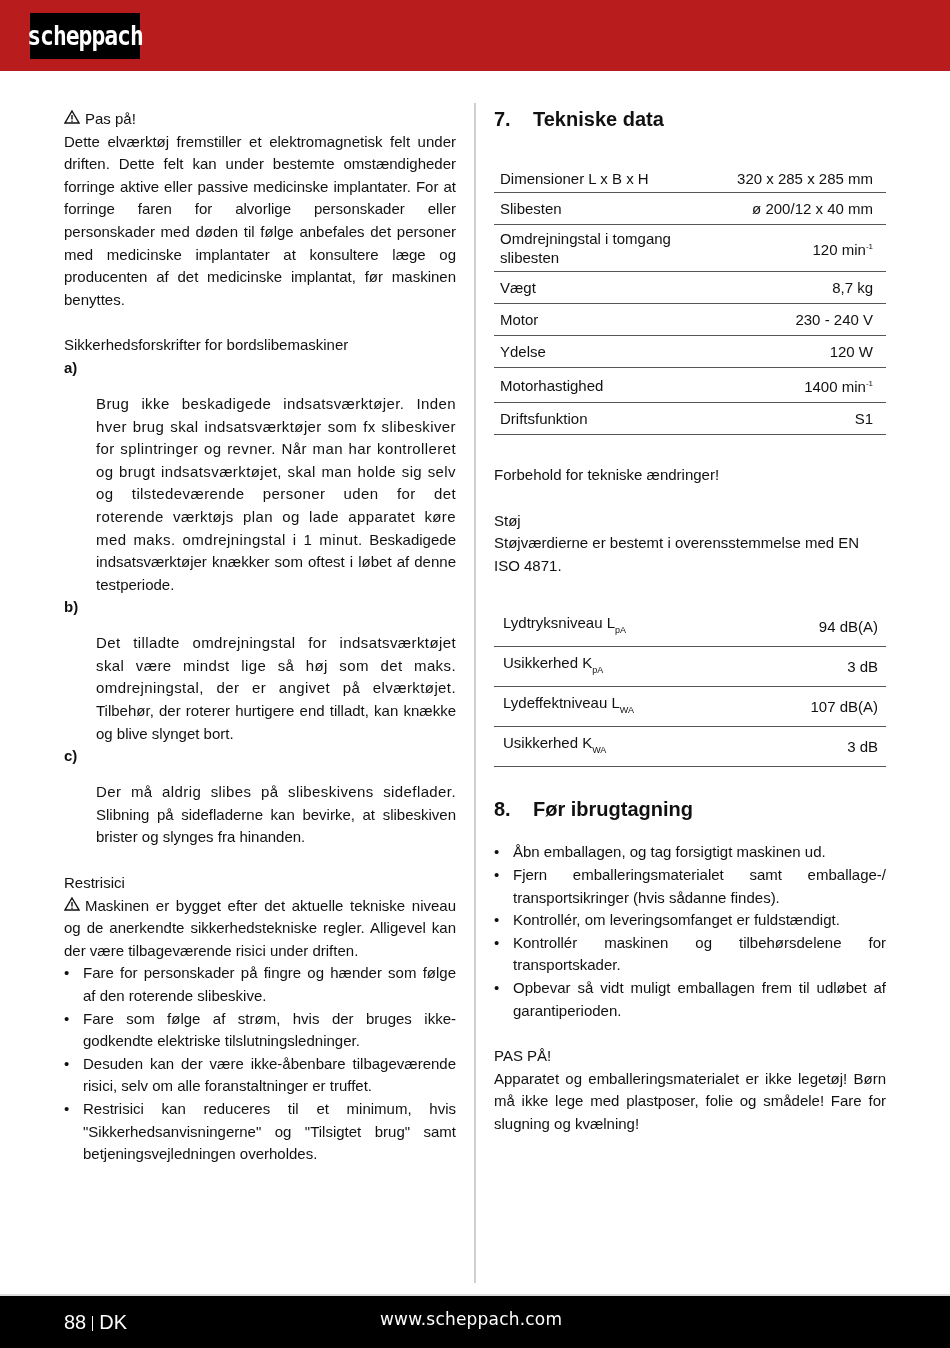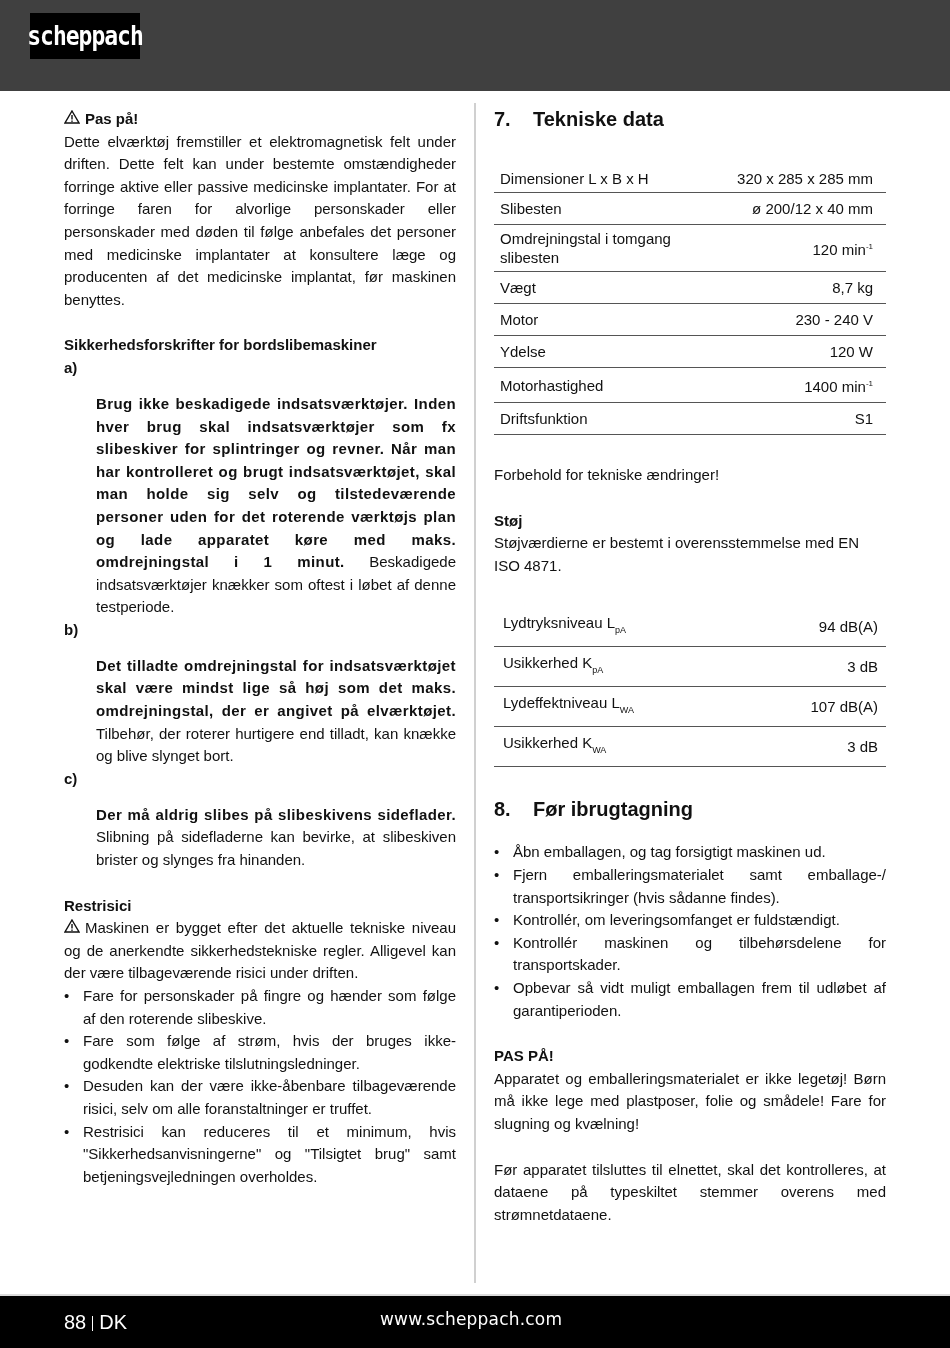--- a/index.html
+++ b/index.html
@@ -2,41 +2,41 @@
 <html><head>
 <meta charset="utf-8">
 <style>
   html, body { margin: 0; padding: 0; }
   body {
     width: 950px; height: 1348px; position: relative; overflow: hidden;
     background: #ffffff; color: #111;
     font-family: "Liberation Sans", sans-serif;
   }
   .header-band {
-    position: absolute; left: 0; top: 0; width: 950px; height: 91px;
-    background: #404040;
+    position: absolute; left: 0; top: 0; width: 950px; height: 71px;
+    background: #b91c1c;
   }
   .logo {
     position: absolute; left: 30px; top: 16px; width: 110px; height: 40px;
     background: #000; color: #fff;
     font-family: "DejaVu Sans Mono", monospace; font-weight: bold;
     font-size: 23px; letter-spacing: -1px;
     display: flex; align-items: center; justify-content: center;
     transform: scaleY(1.15);
   }
   .col-divider {
     position: absolute; left: 474px; top: 103px; width: 2px; height: 1180px;
     background: #d0d0d0;
   }
   .col { position: absolute; font-size: 15px; line-height: 22.6px; }
   .col-left { left: 64px; top: 108px; width: 392px; }
   .col-right { left: 494px; top: 105px; width: 392px; }
   p { margin: 0; }
   .just { text-align: justify; }
-  .bold { font-weight: bold; }
+  .bold { font-weight: normal; }
   .warn-icon { display: inline-block; width: 17px; height: 15px; vertical-align: -1px; margin-right: 4px; }
   .warn-icon svg { display: block; }
   .gap { height: 23px; }
   .alpha-list { margin: 0; padding: 0; list-style: none; }
   .alpha-item { display: flex; }
   .alpha-marker { width: 32px; flex: none; font-weight: bold; }
   .alpha-body { flex: 1; text-align: justify; margin-top: 36px; }
   .spaced { letter-spacing: 0.4px; }
   .bullets { margin: 0; padding: 0; list-style: none; }
   .bullet-item { display: flex; }
@@ -245,21 +245,20 @@
         <span class="bullet-marker">•</span>
         <span class="bullet-body">Opbevar så vidt muligt emballagen frem til udløbet af garantiperioden.</span>
       </li>
   </ul>
 
   <div class="gap"></div>
   <p class="bold">PAS PÅ!</p>
   <p class="just">Apparatet og emballeringsmaterialet er ikke legetøj! Børn må ikke lege med plastposer, folie og smådele! Fare for slugning og kvælning!</p>
 
   <div class="gap"></div>
-  <p class="just">Før apparatet tilsluttes til elnettet, skal det kontrolleres, at dataene på typeskiltet stemmer overens med strømnetdataene.</p>
 </div>
 
 <div class="footer">
   <div class="page-num">
     <span>88</span><span class="sep"></span><span>DK</span>
   </div>
   <div class="site">www.scheppach.com</div>
 </div>
 
 </body></html>

